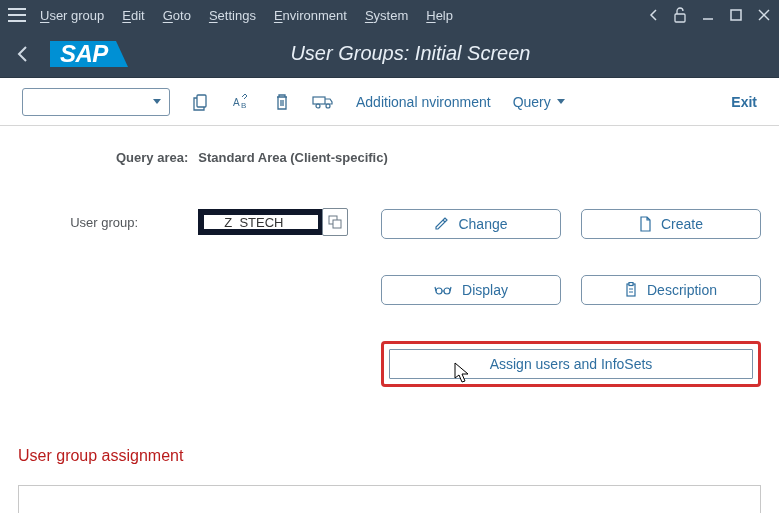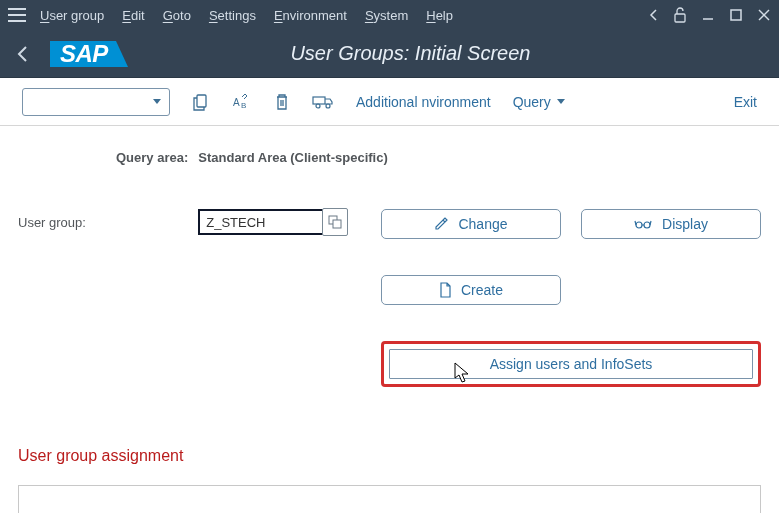--- a/index.html
+++ b/index.html
@@ -87,39 +87,39 @@
     width: 148px; height: 28px;
     border: 1px solid #7a94ab;
     border-radius: 3px;
     display: flex; align-items: center; justify-content: flex-end;
     padding: 0 8px;
     cursor: pointer;
   }
   .toolbar .tbicon { cursor: pointer; color: #3c6e93; display: flex; align-items: center; }
   .toolbar .more { display: flex; align-items: center; gap: 6px; cursor: pointer; }
   .toolbar .spacer { flex: 1; }
-  .toolbar .exit { color: #2f6fa0; cursor: pointer; }
+  .toolbar .exit { color: #2f6fa0; cursor: pointer; font-weight: bold; }
   
   .content {
     padding: 24px 18px 0 18px;
     font-size: 13px;
     color: #52565a;
   }
   .row { display: flex; align-items: center; margin-bottom: 12px; font-weight: bold; }
   .qrow { margin-left: 98px; margin-bottom: 44px; }
   .qrow .lbl { color: #52565a; }
   .qrow .val { margin-left: 10px; color: #52565a; }
   
   .ug-row { display: flex; align-items: flex-start; }
-  .ug-label { width: 184px; text-align: left; padding-right: 8px; padding-top: 6px; color: #52565a; }
+  .ug-label { width: 184px; text-align: center; padding-right: 8px; padding-top: 6px; color: #52565a; }
   .ug-input-wrap { position: relative; width: 150px; }
   .ug-input {
     width: 126px; height: 26px;
-    border: 2px solid #0f172a;
-    padding: 0 6px;
+    border: 6px solid #0f172a;
+    padding: 0 20px;
     font-size: 13px;
     color: #333;
   }
   .ug-f4 {
     position: absolute;
     left: 124px;
     top: -1px;
     width: 26px; height: 28px;
     border: 1px solid #7b8a96;
     border-radius: 2px;
@@ -331,32 +331,41 @@
     </div>
 
     <div class="btn-col">
       <button class="sbtn">
         <svg width="14" height="14" viewBox="0 0 14 14">
             <path d="M2 12 L2 10 L9 3 L11 5 L4 12 Z M9 3 L11 1 L13 3 L11 5" stroke="#2f6fa0" stroke-width="1.2" fill="none"></path>
           </svg>
         <span>Change</span>
       </button>
       <button class="sbtn">
+        <svg width="12" height="16" viewBox="0 0 12 16">
+            <path d="M2 1 H8 L11 4 V15 H2 Z M8 1 V4 H11" stroke="#2f6fa0" stroke-width="1.2" fill="none"></path>
+          </svg>
+        <span>Create</span>
+      </button>
+      <button class="sbtn">
         <svg width="18" height="12" viewBox="0 0 18 12">
             <circle cx="5" cy="7" r="3" stroke="#2f6fa0" stroke-width="1.2" fill="none"></circle>
             <circle cx="13" cy="7" r="3" stroke="#2f6fa0" stroke-width="1.2" fill="none"></circle>
             <path d="M8 7 H10 M2 7 L1 3 M16 7 L17 3" stroke="#2f6fa0" stroke-width="1.2" fill="none"></path>
           </svg>
         <span>Display</span>
       </button>
       <button class="sbtn">
         <svg width="12" height="16" viewBox="0 0 12 16">
-            <path d="M2 1 H8 L11 4 V15 H2 Z M8 1 V4 H11" stroke="#2f6fa0" stroke-width="1.2" fill="none"></path>
-          </svg>
-        <span>Create</span>
+            <rect x="2" y="2" width="8" height="12" stroke="#2f6fa0" stroke-width="1.2" fill="none"></rect>
+            <rect x="4" y="0.5" width="4" height="3" stroke="#2f6fa0" stroke-width="1.2" fill="#fff"></rect>
+            <line x1="4" y1="7" x2="8" y2="7" stroke="#2f6fa0" stroke-width="1"></line>
+            <line x1="4" y1="10" x2="8" y2="10" stroke="#2f6fa0" stroke-width="1"></line>
+          </svg>
+        <span>Description</span>
       </button>
       <div class="wide-btn-wrap">
         <button class="wide-btn">Assign users and InfoSets</button>
       </div>
     </div>
   </div>
 
   <div class="section-title">User group assignment</div>
   <div class="sub-panel">
     <div class="sublabel">User:</div>

